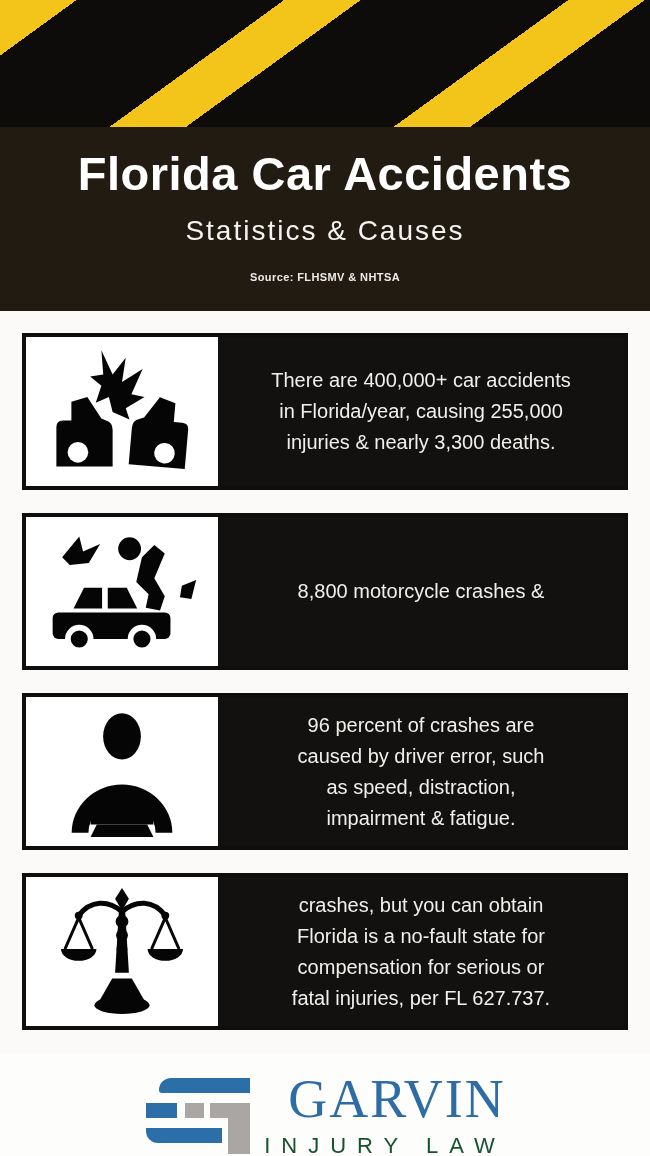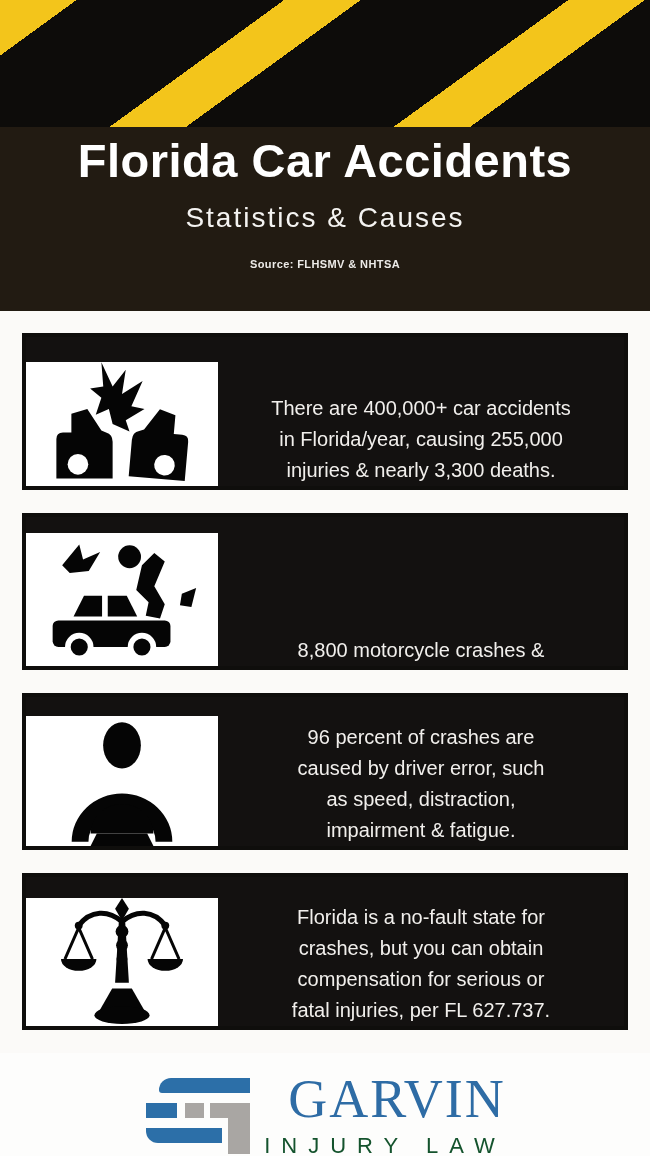--- a/index.html
+++ b/index.html
@@ -24,21 +24,21 @@
       #F3C51B 0px, #F3C51B 45px,
       rgba(0,0,0,0) 45px, rgba(0,0,0,0) 167px
     );
   }
 
   
   .header {
     height: 184px;
     background: #221B12;
     text-align: center;
-    padding-top: 8px;
+    padding-top: 21px;
   }
   .title {
     color: #FFFFFF;
     font-size: 47px;
     font-weight: 800;
     letter-spacing: 0.5px;
     line-height: 1.1;
   }
   .subtitle {
     color: #F4F3F1;
@@ -56,21 +56,20 @@
   }
 
   
   .content { padding: 22px 22px 0 22px; }
   .card {
     display: flex;
     height: 157px;
     border: 4px solid #0F0E0C;
     background: #131110;
     margin-bottom: 23px;
-    align-items: flex-end;
   }
   .icon-box {
     width: 192px;
     flex: 0 0 192px;
     background: #FFFFFF;
     display: flex;
     align-items: center;
     justify-content: center;
   }
   .card-text {
@@ -218,22 +217,22 @@
             <path fill="#050505" d="M59 20 h6 l4 66 h-14 z"></path>
             <circle cx="62" cy="34" r="6.5" fill="#050505"></circle>
             <circle cx="62" cy="48" r="6" fill="#050505"></circle>
             <circle cx="62" cy="62" r="5.5" fill="#050505"></circle>
             <polygon fill="#050505" points="52,92 72,92 88,120 36,120"></polygon>
             <ellipse cx="62" cy="119" rx="28" ry="9" fill="#050505"></ellipse>
           </svg>
         </span>
       </div>
       <div class="card-text">
+        <span>crashes, but you can obtain</span>
         <span>Florida is a no-fault state for</span>
-        <span>crashes, but you can obtain</span>
         <span>compensation for serious or</span>
         <span>fatal injuries, per FL 627.737.</span>
       </div>
     </div>
 
   </div>
 
   <div class="footer">
     <div class="brand">
       <div class="mark">

